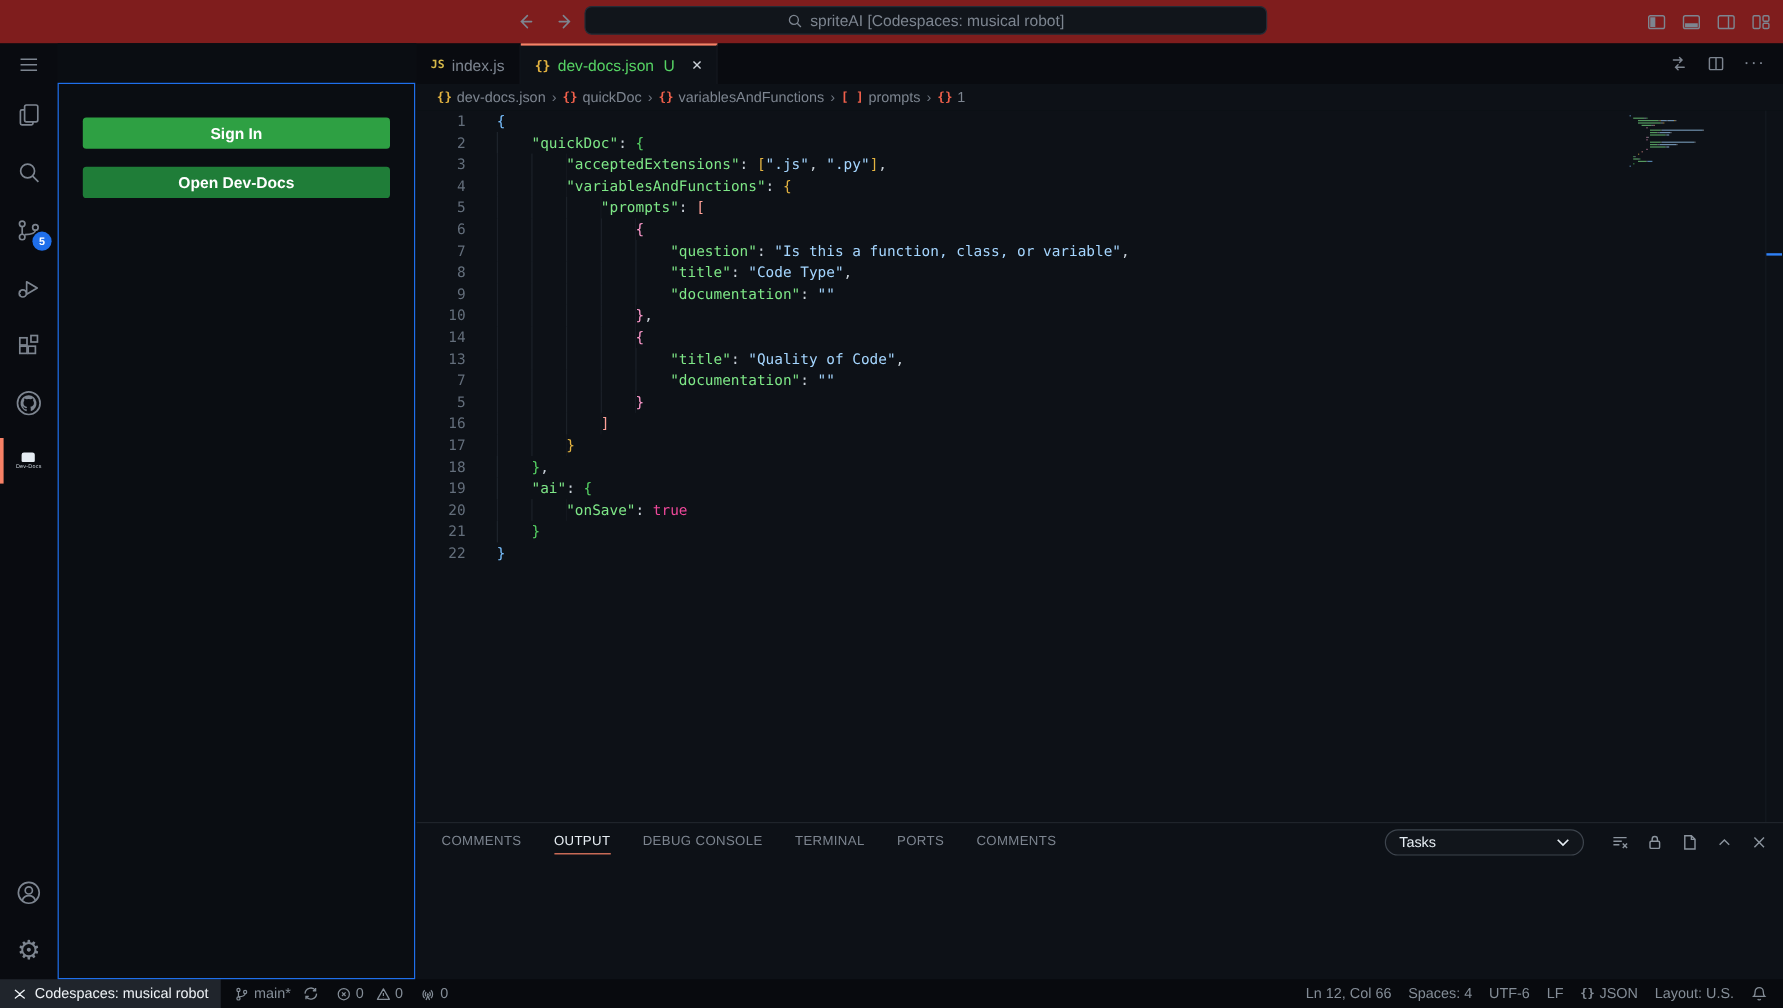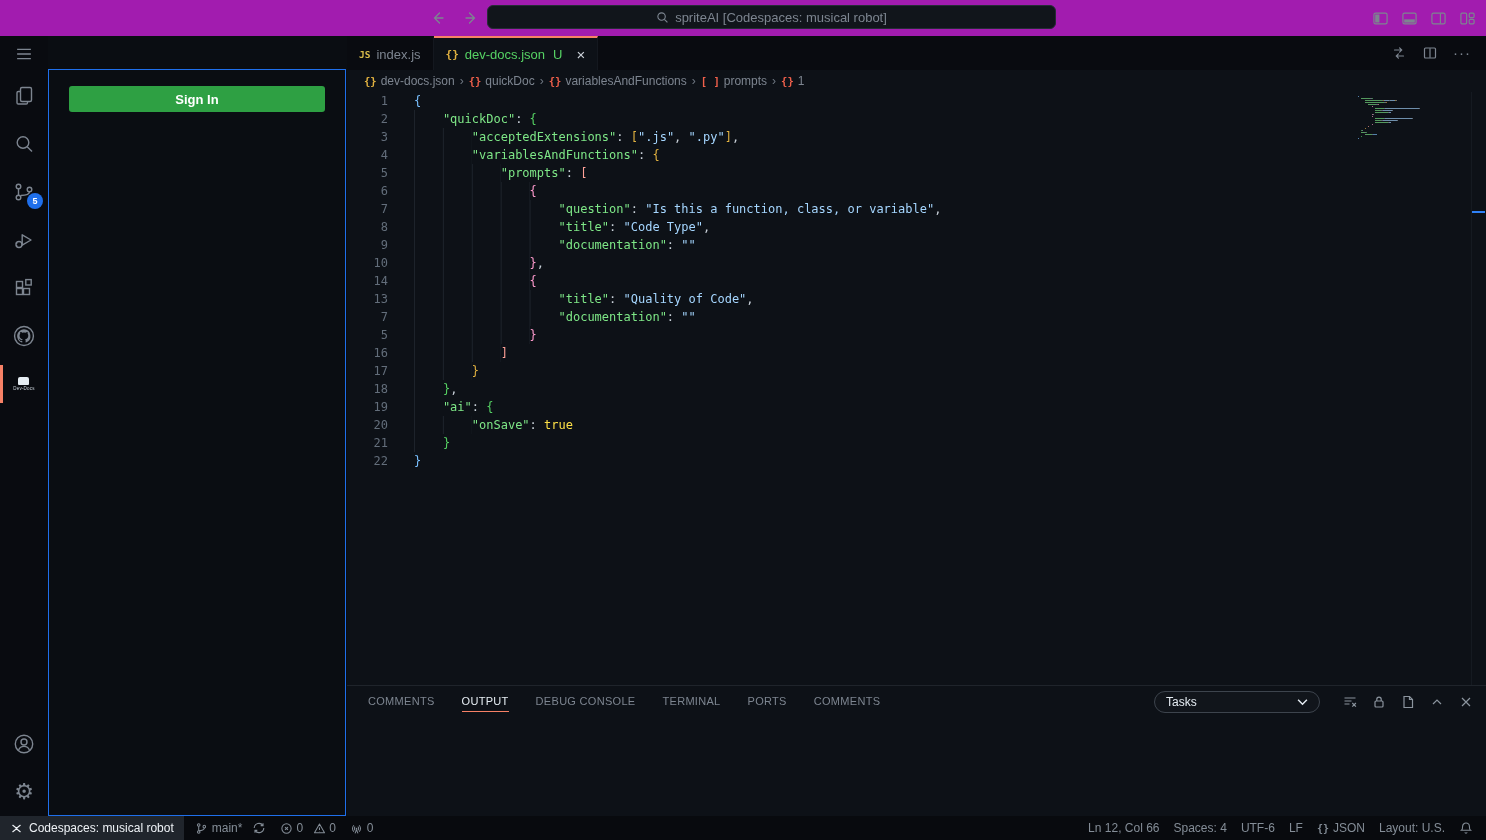--- a/index.html
+++ b/index.html
@@ -1,21 +1,21 @@
 <!DOCTYPE html>
 <html><head>
 <meta charset="utf-8">
 <style>
   * { margin:0; padding:0; box-sizing:border-box; }
   html,body { width:1486px; height:840px; overflow:hidden; background:#0d1117;
     font-family:"Liberation Sans","DejaVu Sans",sans-serif; -webkit-font-smoothing:antialiased; }
   svg { display:block; }
 
   
-  .titlebar { height:36px; background:#a21caf; position:relative; }
+  .titlebar { height:36px; background:#7f1d1d; position:relative; }
   .nav-arrows { position:absolute; left:428px; top:9px; display:flex; gap:17px; color:#7d8590; }
   .nav-arrows .arr { width:18px; height:18px; display:flex; align-items:center; justify-content:center; cursor:default; }
   .search-box { position:absolute; left:487px; top:5px; width:569px; height:24px; background:#11151b;
     border:1px solid #262c36; border-radius:6px; color:#7d8590; font-size:13px;
     display:flex; align-items:center; justify-content:center; gap:6px; }
   .layout-icons { position:absolute; right:10px; top:9px; display:flex; gap:11px; color:#7d8590; }
   .layout-icons .li { width:18px; height:18px; display:flex; align-items:center; justify-content:center; }
 
   
   .app { display:flex; height:780px; }
@@ -31,21 +31,21 @@
   .ab-spacer { margin-top:auto; }
   .gear-glyph { font-size:22px; line-height:22px; }
   .dd-icon { text-align:center; }
   .dd-head { width:11px; height:8px; background:#e6edf3; border-radius:2px 2px 1px 1px; margin:0 auto 1px; }
   .dd-label { font-size:4.5px; color:#c9d1d9; letter-spacing:.2px; }
 
   
   .sidebar { width:299px; background:#0a0d12; position:relative; flex-shrink:0; }
   .sidebar-title { padding:14px 0 0 20px; font-size:11px; font-weight:700; color:#e6edf3; letter-spacing:.2px; }
   .sidebar-body { position:absolute; left:0; right:1px; top:33px; bottom:0; border:1px solid #1f6feb; padding-top:16px; }
-  .sb-btn { display:block; width:calc(100% - 40px); margin:0 20px 15px; height:26px; border:none; border-radius:3px;
+  .sb-btn { display:block; width:calc(100% - 40px); margin:12px 20px 15px; height:26px; border:none; border-radius:3px;
     color:#ffffff; font-size:13px; font-weight:600; font-family:inherit; cursor:pointer; }
   .sb-btn.signin { background:#2ea043; }
   .sb-btn.opendd { background:#1f7d38; }
 
   
   .editor-col { flex:1; display:flex; flex-direction:column; min-width:0; }
 
   .tabbar { height:34px; background:#090b10; display:flex; align-items:stretch; }
   .tab { display:flex; align-items:center; gap:6px; padding:0 12px; font-size:13px; color:#7d8590;
     border-right:1px solid #14181f; border-top:2px solid transparent; cursor:default; }
@@ -71,21 +71,21 @@
   .line { display:flex; height:18px; }
   .ln { width:41px; flex-shrink:0; text-align:right; color:#636e7b; }
   .lc { flex:1; margin-left:26px; white-space:pre; }
   .line.active .ln { color:#c9d1d9; }
   .line.active .lc { background:#161b22; }
   .indent { display:inline-block; height:18px; vertical-align:top;
     background:linear-gradient(to right,#1d232b 1px,transparent 1px); background-size:4ch 100%; }
   .cursor { display:inline-block; width:1.5px; height:14px; background:#cfd4da; vertical-align:-2px; margin-left:1px; }
   .tk-key{color:#7ee787} .tk-str{color:#a5d6ff} .tk-p{color:#c9d1d9}
   .tk-b1{color:#79c0ff} .tk-b2{color:#56d364} .tk-b3{color:#e3b341}
-  .tk-b4{color:#ffa198} .tk-b5{color:#ff9bce} .tk-kw{color:#fde047}
+  .tk-b4{color:#ffa198} .tk-b5{color:#ff9bce} .tk-kw{color:#ec4899}
 
   .minimap { position:absolute; top:4px; right:16px; width:112px; opacity:.85; }
   .mm-line { height:2px; white-space:nowrap; line-height:0; }
   .mm-tok, .mm-ind { display:inline-block; height:1.4px; vertical-align:top; }
   .overview-ruler { position:absolute; top:0; right:0; bottom:0; width:15px; border-left:1px solid #151a21; }
   .cursor-mark { position:absolute; top:119px; right:1px; width:13px; height:2px; background:#2f81f7; }
 
   
   .panel { height:131px; background:#0d1117; border-top:1px solid #1f242b; display:flex; flex-direction:column; }
   .panel-header { height:31px; display:flex; align-items:center; padding:0 12px 0 21px; }
@@ -225,20 +225,21 @@
         </svg>
     </div>
     <div class="ab-item">
       <span class="gear-glyph">⚙</span>
     </div>
   </div>
 
   <div class="sidebar">
     <div class="sidebar-body">
       <button class="sb-btn signin">Sign In</button>
+      <button class="sb-btn opendd">Open Dev-Docs</button>
     </div>
   </div>
 
   <div class="editor-col">
 
     <div class="tabbar">
       <div class="tab">
         <span class="js-badge">JS</span>
         <span>index.js</span>
       </div>

